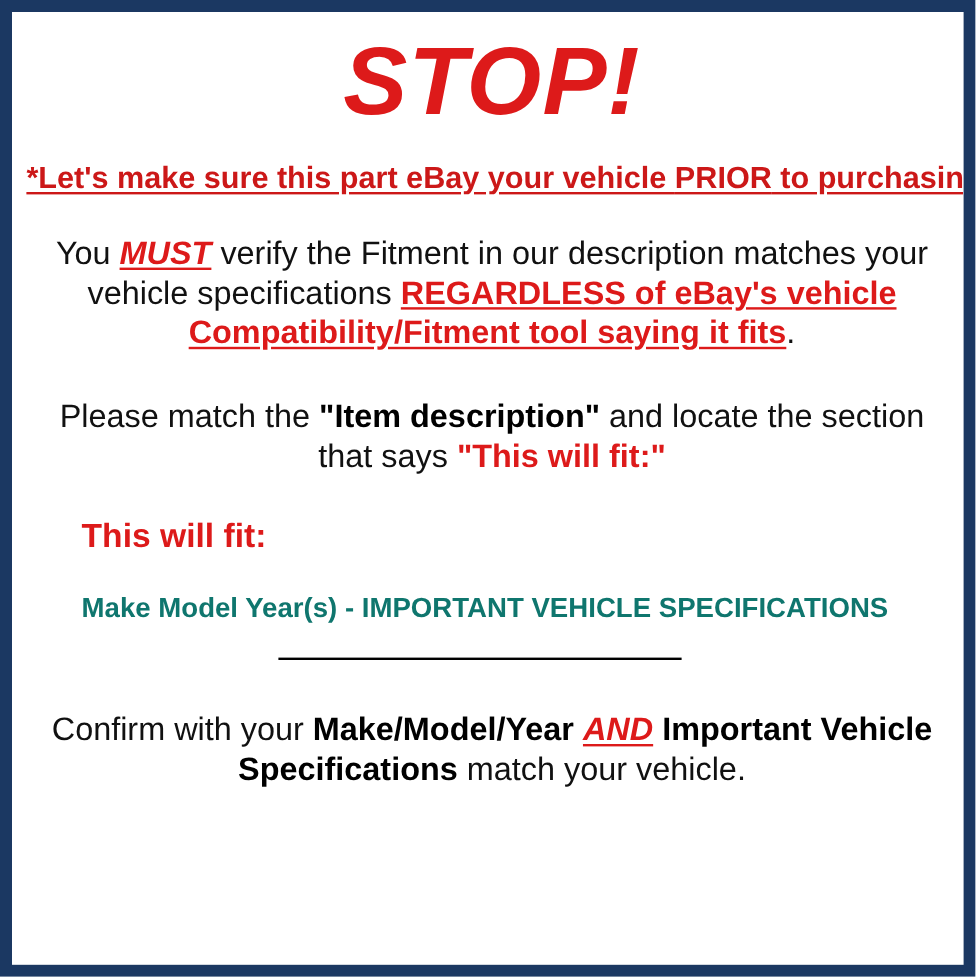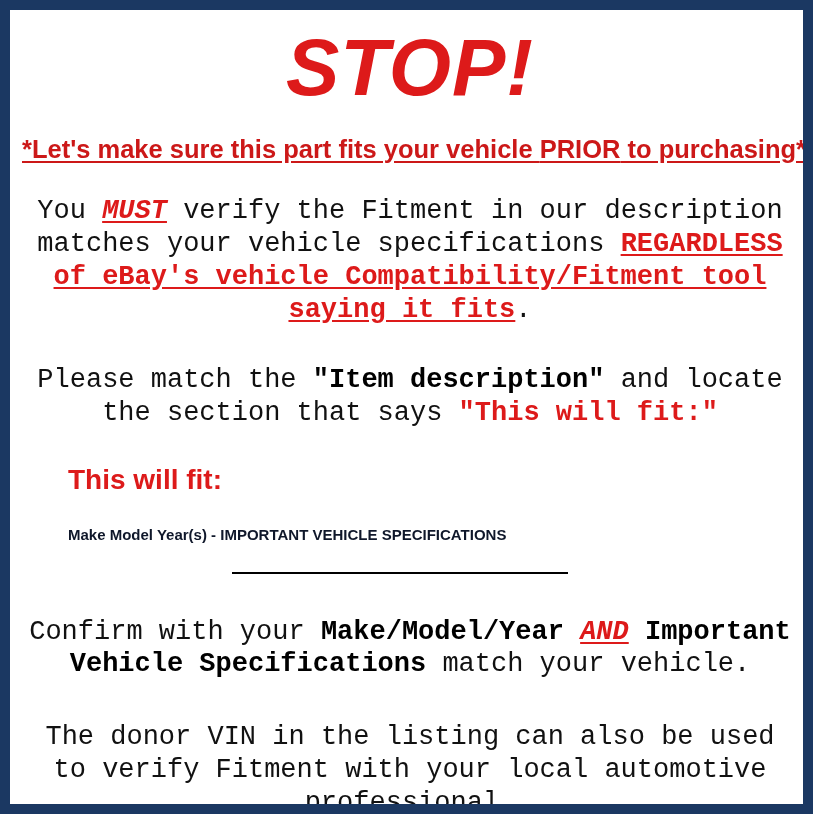--- a/index.html
+++ b/index.html
@@ -55,21 +55,21 @@
     text-underline-offset: 3px;
     margin: 27px 0 0 0;
     white-space: nowrap;
     text-align: center;
   }
   .subtitle .ital {
   }
 
   
   .para {
-    font-family: Liberation Mono, monospace;
+    font-family: Liberation Sans, sans-serif;
     font-size: 27px;
     line-height: 1.22;
     color: #111111;
     margin: 0;
     padding: 0 6px;
     text-align: center;
   }
   .p-must   { margin-top: 31px; }
   .p-please { margin-top: 37px; }
   .p-confirm{ margin-top: 38px; }
@@ -116,23 +116,23 @@
   .example-fit {
     font-family: "Liberation Sans", sans-serif;
     font-size: 28px;
     font-weight: bold;
     color: #dd1a1a;
     line-height: 1.2;
     margin: 2px 0 0 0;
   }
   .example-spec {
     font-family: "Liberation Sans", sans-serif;
-    font-size: 15px;
+    font-size: 23px;
     font-weight: bold;
-    color: #0f172a;
+    color: #0f766e;
     line-height: 1.2;
     margin: 29px 0 0 0;
     white-space: nowrap;
   }
 
   
   .divider-wrap {
     margin: 24px 0 0 0;
     height: 10px;
     position: relative;
@@ -148,21 +148,21 @@
 </style>
 </head>
 <body>
 
 <div id="notice-card">
   <div class="inner">
 
     <div class="stop-title">STOP!</div>
 
     <div class="subtitle">
-      <span>*Let's make sure this part fits your vehicle </span><span class="ital">PRIOR</span><span> to purchasing*</span>
+      <span>*Let's make sure this part eBay your vehicle </span><span class="ital">PRIOR</span><span> to purchasing*</span>
     </div>
 
     <p class="para p-must">
       <span>You </span><span class="em-red-bold-ital-ul">MUST</span><span> verify the Fitment in our description matches your vehicle specifications </span><span class="em-red-bold-ul">REGARDLESS of eBay's vehicle Compatibility/Fitment tool saying it fits</span><span>.</span>
     </p>
 
     <p class="para p-please">
       <span>Please match the </span><span class="em-black-bold">"Item description"</span><span> and locate the section that says </span><span class="em-red-bold">"This will fit:"</span>
     </p>
 
@@ -172,16 +172,15 @@
     </div>
 
     <div class="divider-wrap">
       <div class="divider"></div>
     </div>
 
     <p class="para p-confirm">
       <span>Confirm with your </span><span class="em-black-bold">Make/Model/Year</span><span> </span><span class="em-red-bold-ital-ul">AND</span><span> </span><span class="em-black-bold">Important Vehicle Specifications</span><span> match your vehicle.</span>
     </p>
 
-    <p class="para p-vin">The donor VIN in the listing can also be used to verify Fitment with your local automotive professional.</p>
 
   </div>
 </div>
 
 </body></html>

